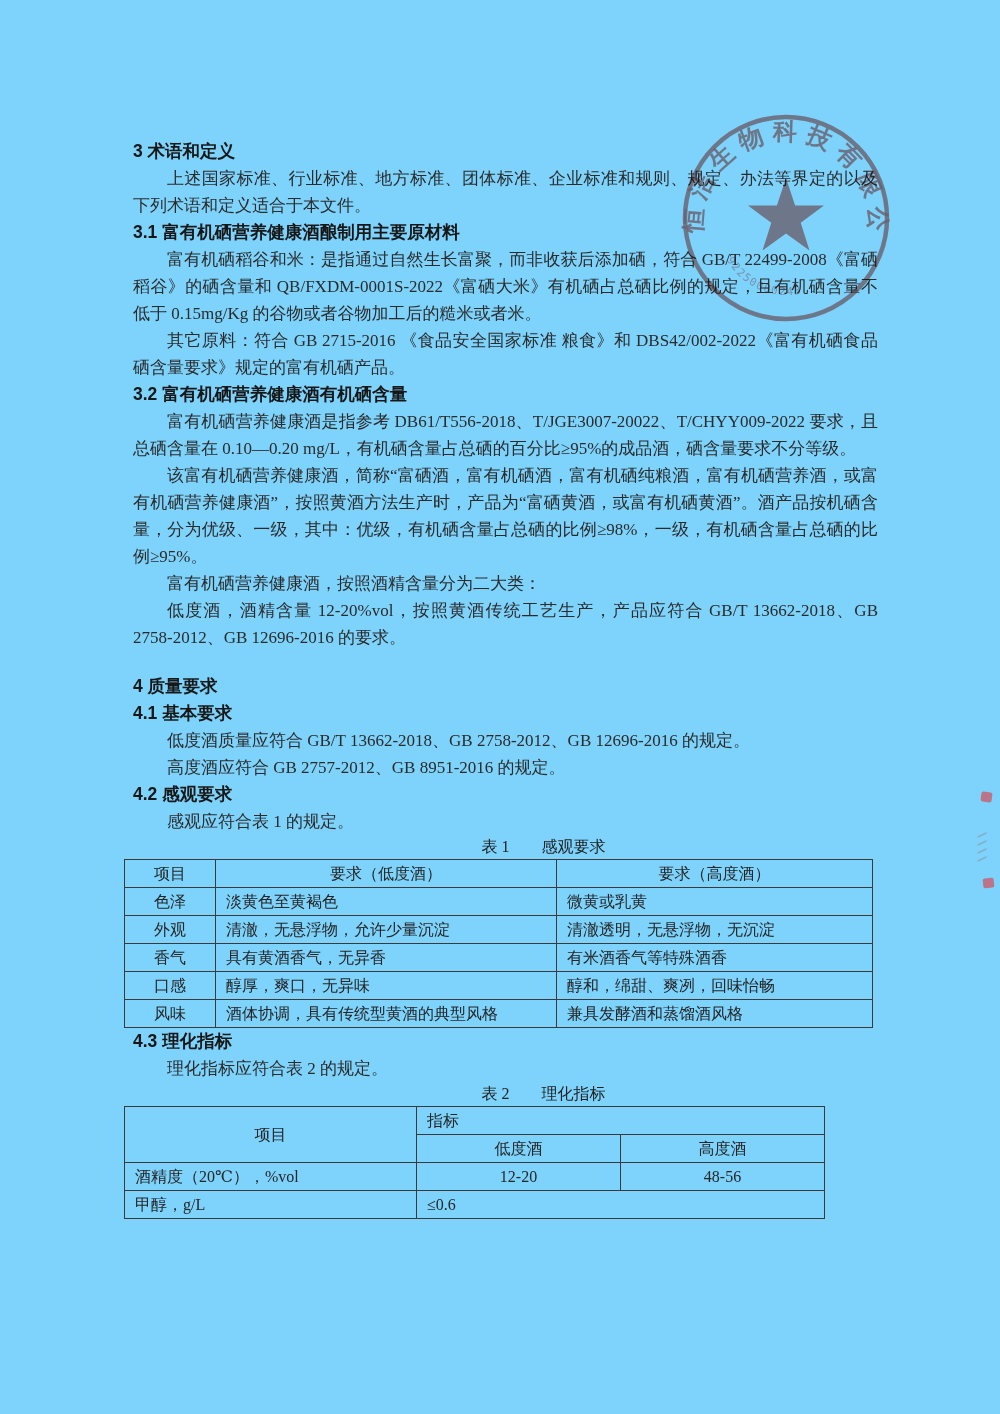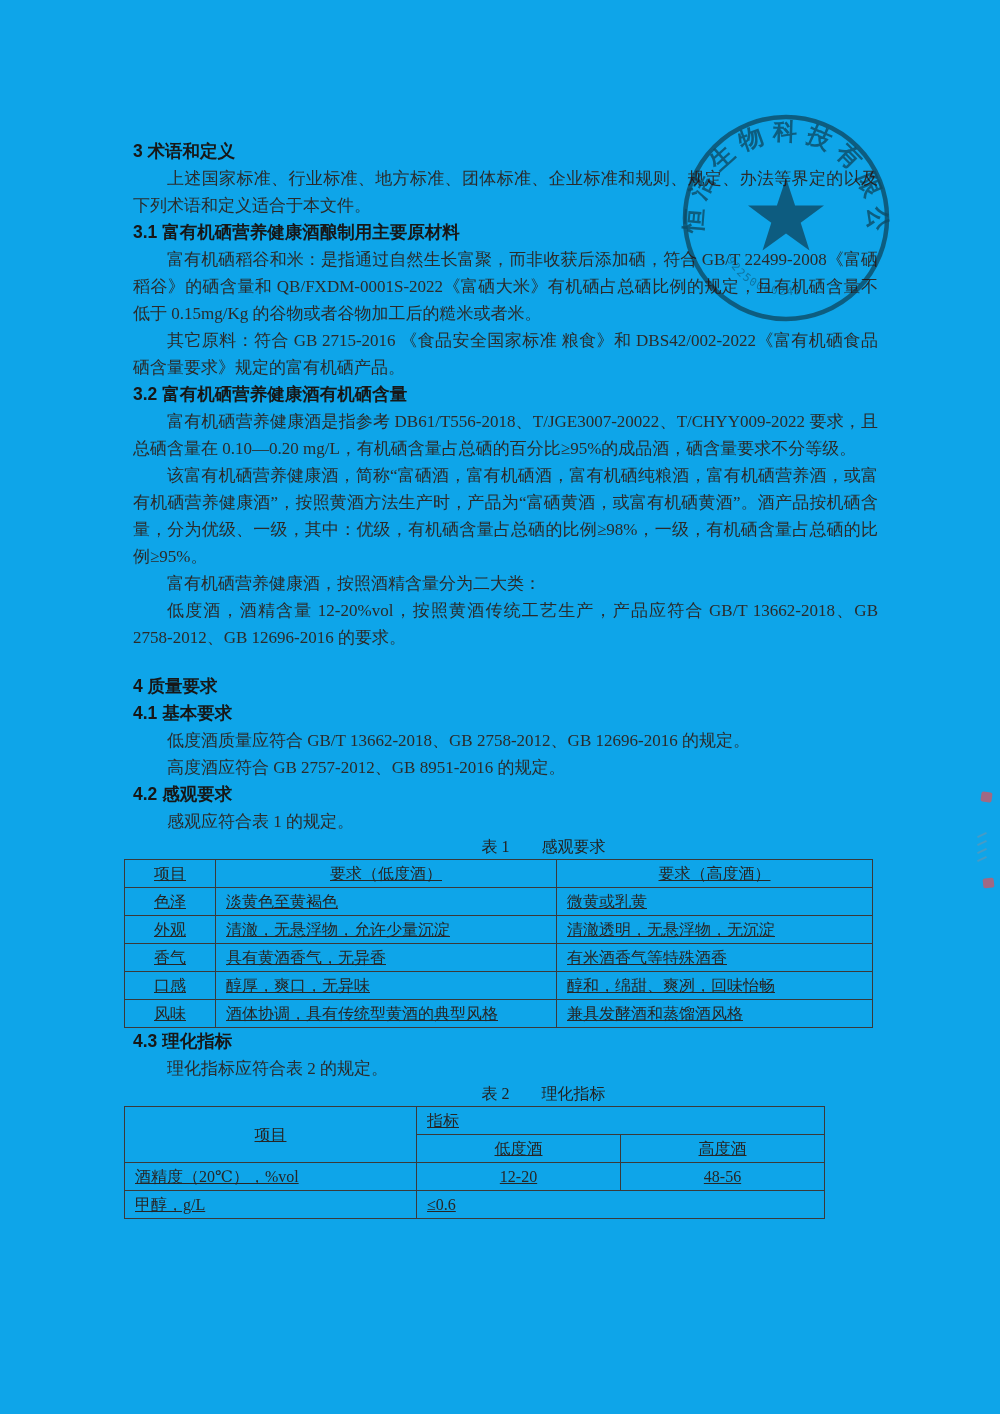--- a/index.html
+++ b/index.html
@@ -1,20 +1,20 @@
 <!DOCTYPE html>
 <html><head>
 <meta charset="utf-8">
 <style>
   html,body{margin:0;padding:0;background:#e8e8e8;}
   .page{
     position:relative;
     width:1000px;height:1414px;
     margin:0 auto;
-    background:#0ea5e9;
+    background:#7dd3fc;
     overflow:hidden;
     font-family:"Liberation Serif","DejaVu Serif",serif;
     color:#2e2e2e;
   }
   .content{
     position:absolute;left:133px;top:138px;width:745px;
     font-size:17px;line-height:27px;text-align:justify;
   }
   .heading{
     font-weight:bold;color:#171717;margin:0;
@@ -34,21 +34,20 @@
     width:701px;
     table-layout:fixed;
     font-size:16px;color:#262626;
     line-height:20px;
   }
   table.doc-table td{
     border:1.6px solid #3a3a3a;
     padding:2px 10px;
     height:23px;
     vertical-align:middle;
-    text-decoration:underline;
   }
   table.t1 td.c0{width:86px;text-align:center;padding:2px 2px;}
   table.t1 td.c1{width:320px;}
   table.t1 td.c2{width:295px;}
   table.t1 tr.hdr td{text-align:center;}
   table.t2 td.c0{width:271px;}
   table.t2 td.c1{width:210px;text-align:center;}
   table.t2 td.c2{width:220px;text-align:center;}
   table.t2 td.span2{}
   

